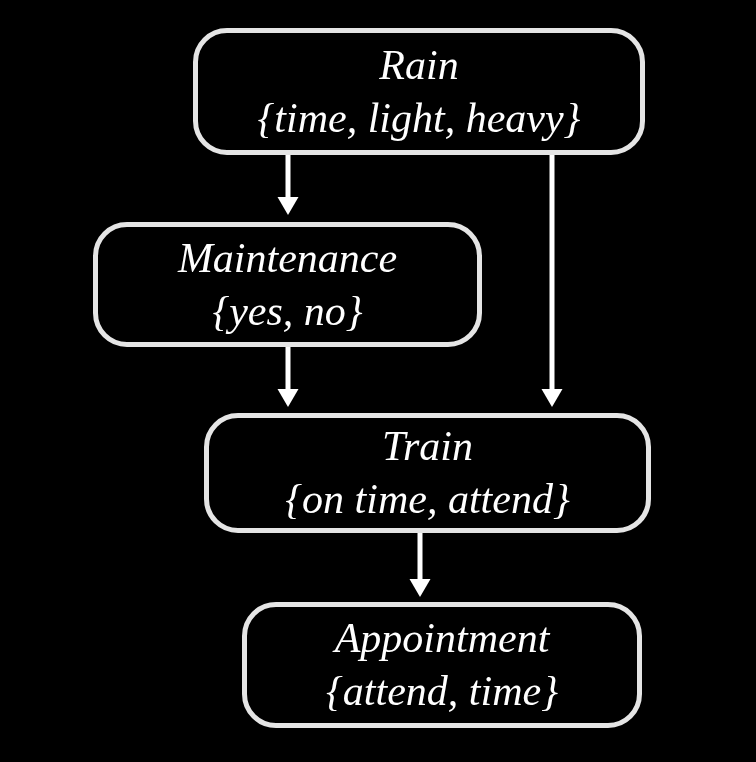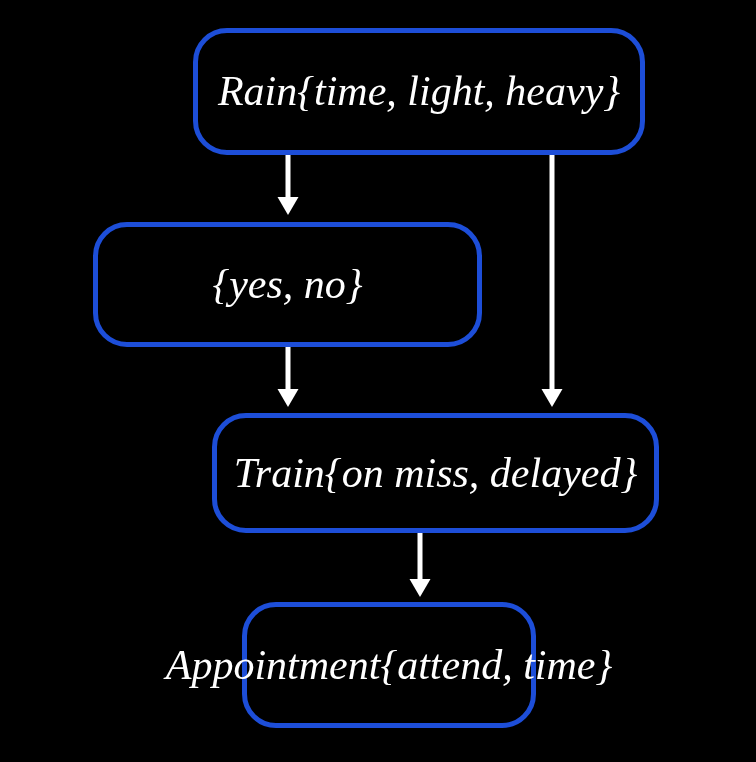--- a/index.html
+++ b/index.html
@@ -18,38 +18,38 @@
   .edges {
     position: absolute;
     left: 0;
     top: 0;
     width: 756px;
     height: 762px;
   }
   .node {
     position: absolute;
     box-sizing: border-box;
-    border: 5px solid #1d4ed8;
+    border: 5px solid #e5e5e5;
     border-radius: 34px;
     background: #000000;
     color: #ffffff;
     display: flex;
-    flex-direction: row;
+    flex-direction: column;
     align-items: center;
     justify-content: center;
     text-align: center;
     font-style: italic;
     font-size: 42px;
     line-height: 53px;
     white-space: nowrap;
   }
   #node-rain        { left: 193px; top:  28px; width: 452px; height: 127px; }
   #node-maintenance { left:  93px; top: 222px; width: 389px; height: 125px; }
-  #node-train       { left: 212px; top: 413px; width: 447px; height: 120px; text-align: right; }
-  #node-appointment { left: 242px; top: 602px; width: 294px; height: 126px; }
+  #node-train       { left: 204px; top: 413px; width: 447px; height: 120px; text-align: right; }
+  #node-appointment { left: 242px; top: 602px; width: 400px; height: 126px; }
   .edge-line { stroke: #ffffff; stroke-width: 5; }
   .edge-head { fill: #ffffff; stroke: none; }
 </style>
 </head>
 <body>
 
 <div class="canvas">
 
   <svg class="edges" viewBox="0 0 756 762" xmlns="http://www.w3.org/2000/svg">
     <g>
@@ -69,26 +69,27 @@
       <polygon class="edge-head" points="420,597 409.5,579 430.5,579"></polygon>
     </g>
   </svg>
 
   <div class="node" id="node-rain">
     <div class="node-name">Rain</div>
     <div class="node-values">{time, light, heavy}</div>
   </div>
 
   <div class="node" id="node-maintenance">
+    <div class="node-name">Maintenance</div>
     <div class="node-values">{yes, no}</div>
   </div>
 
   <div class="node" id="node-train">
     <div class="node-name">Train</div>
-    <div class="node-values">{on miss, delayed}</div>
+    <div class="node-values">{on time, attend}</div>
   </div>
 
   <div class="node" id="node-appointment">
     <div class="node-name">Appointment</div>
     <div class="node-values">{attend, time}</div>
   </div>
 
 </div>
 
 </body></html>

